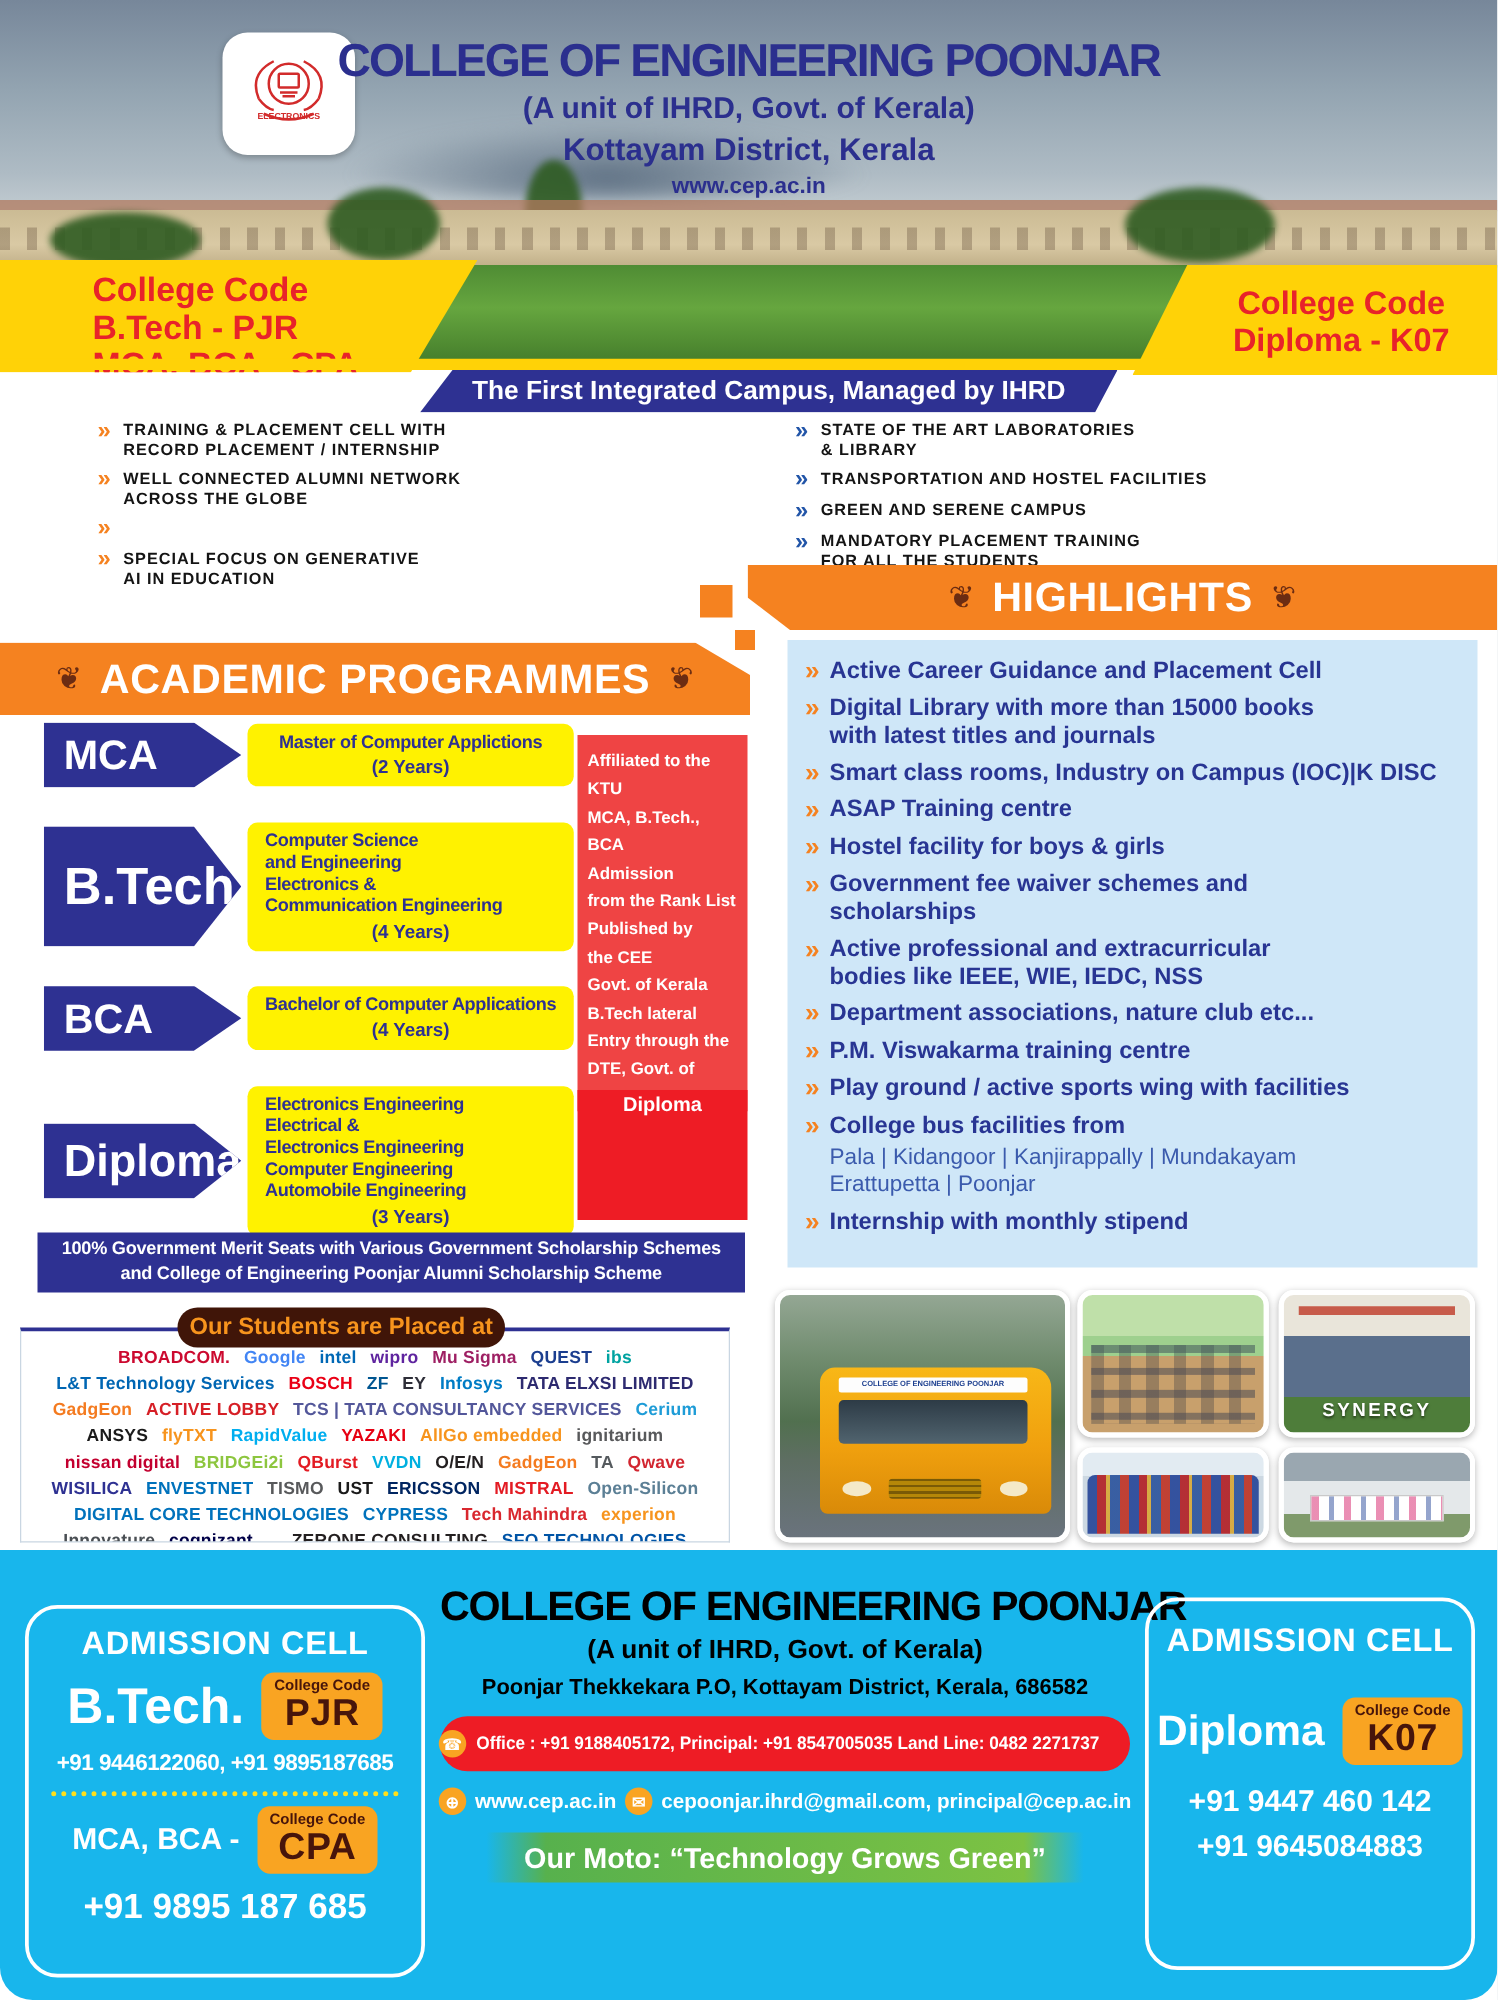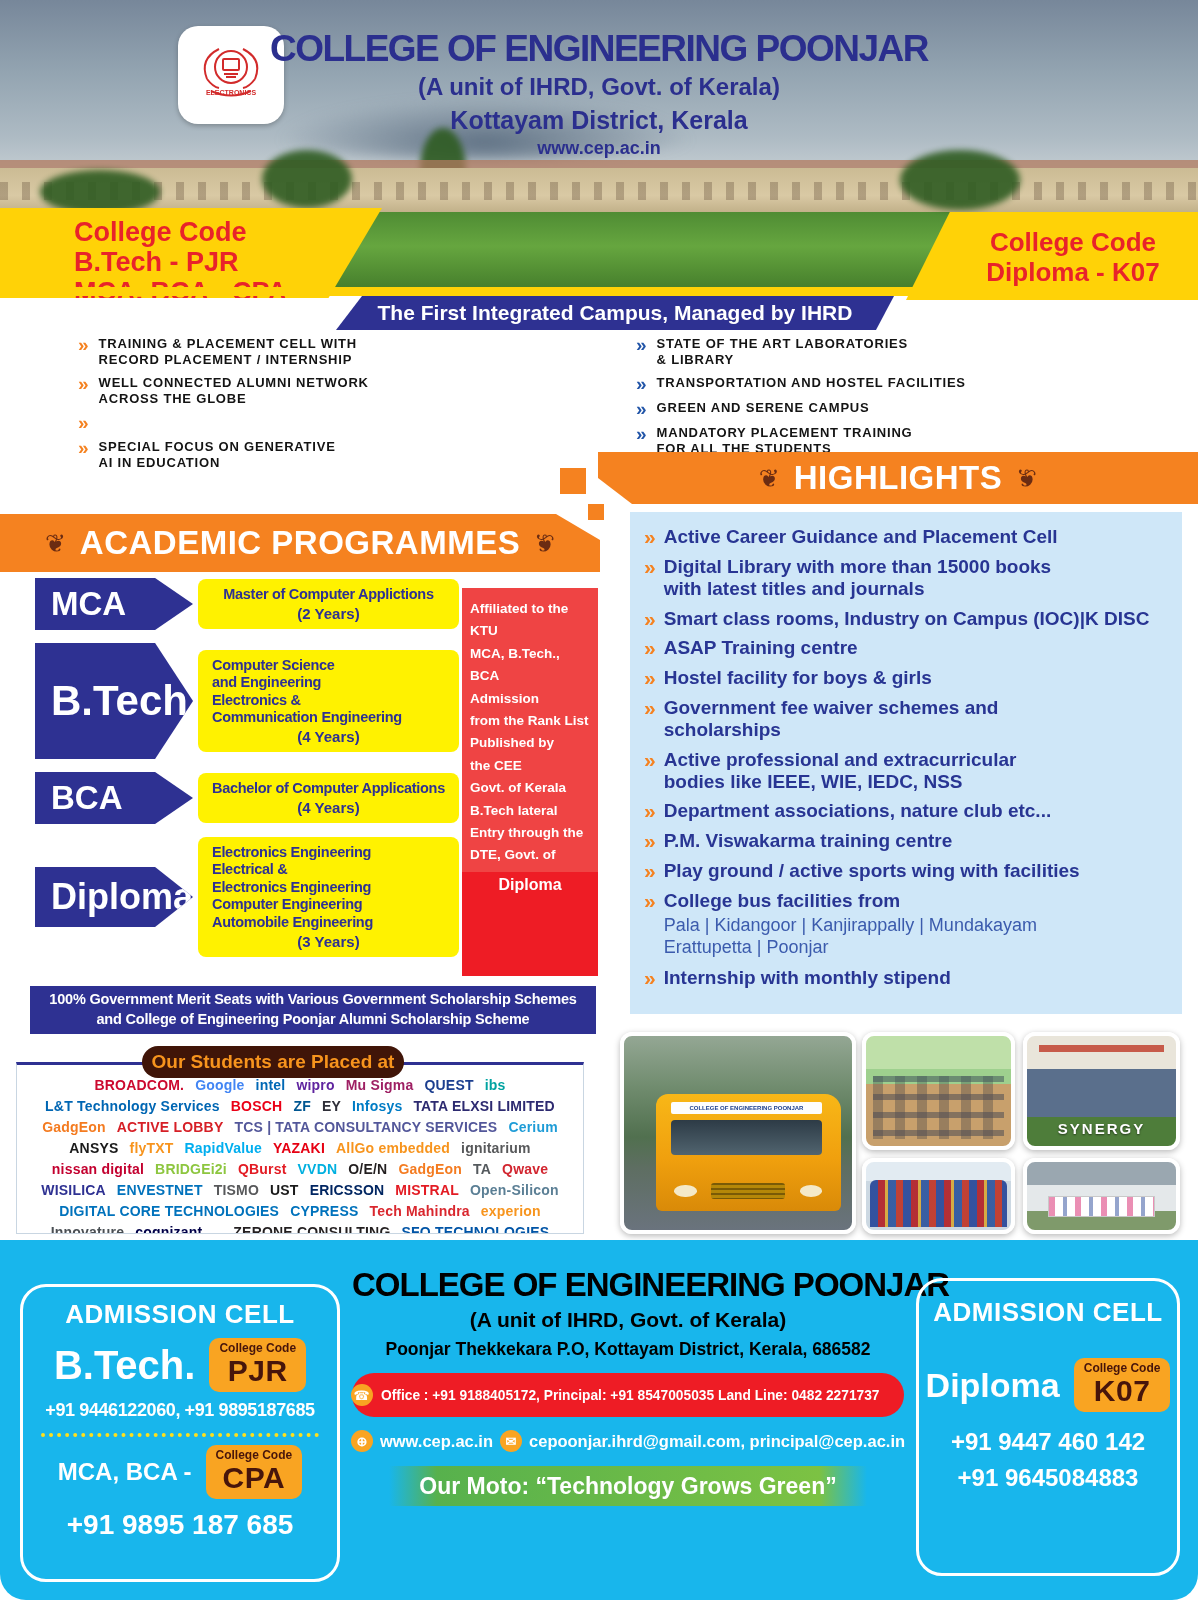--- a/index.html
+++ b/index.html
@@ -73,26 +73,26 @@
   .hl-item{display:flex;gap:10px;margin-bottom:8px;align-items:flex-start;}
   .hl-chev{color:#f58220;font-size:21px;font-weight:bold;line-height:1;letter-spacing:-2px;}
   .hl-text{color:#283593;font-weight:bold;font-size:19px;line-height:1.15;white-space:pre-line;}
   .hl-sub{color:#3b5bad;font-weight:normal;font-size:18px;line-height:1.25;white-space:pre-line;margin-top:2px;}
 
   
   .ac-banner{position:absolute;left:0;top:514px;width:600px;height:58px;background:#f58220;
         clip-path:polygon(0 0,556px 0,100% 26px,100% 100%,0 100%);
         display:flex;align-items:center;justify-content:center;gap:14px;}
   .ac-title{color:#fff;font-weight:bold;font-size:33px;letter-spacing:.5px;}
-  .programs{position:absolute;left:35px;top:578px;width:424px;display:flex;flex-direction:column;gap:13px;}
+  .programs{position:absolute;left:35px;top:578px;width:424px;display:flex;flex-direction:column;gap:28px;}
   .prow{display:flex;align-items:center;gap:5px;}
   .parrow{flex:0 0 158px;background:#2e3192;color:#fff;font-weight:bold;display:flex;align-items:center;
         padding-left:16px;box-sizing:border-box;clip-path:polygon(0 0,76% 0,100% 50%,76% 100%,0 100%);}
   .prow:nth-of-type(1) .parrow{height:52px;font-size:33px;}
-  .prow:nth-of-type(2) .parrow{height:116px;font-size:42px;}
+  .prow:nth-of-type(2) .parrow{height:96px;font-size:42px;}
   .prow:nth-of-type(3) .parrow{height:52px;font-size:33px;}
   .prow:nth-of-type(4) .parrow{height:60px;font-size:36px;}
   .pbox{flex:1;background:#fff200;border-radius:8px;padding:7px 6px;color:#2e3192;text-align:center;}
   .pdesc{font-weight:bold;font-size:14.5px;letter-spacing:-.3px;line-height:1.2;white-space:pre-line;}
   .prow:nth-of-type(2) .pdesc,.prow:nth-of-type(4) .pdesc{text-align:left;padding-left:8px;}
   .pyears{font-weight:bold;font-size:15px;margin-top:2px;}
 
   .red-box1{position:absolute;left:462px;top:588px;width:136px;height:301px;background:#ef4444;color:#fff;
         font-weight:bold;font-size:13.5px;line-height:1.66;box-sizing:border-box;padding:10px 8px;white-space:pre-line;}
   .red-box2{position:absolute;left:462px;top:872px;width:136px;height:104px;background:#ee1c25;color:#fff;

